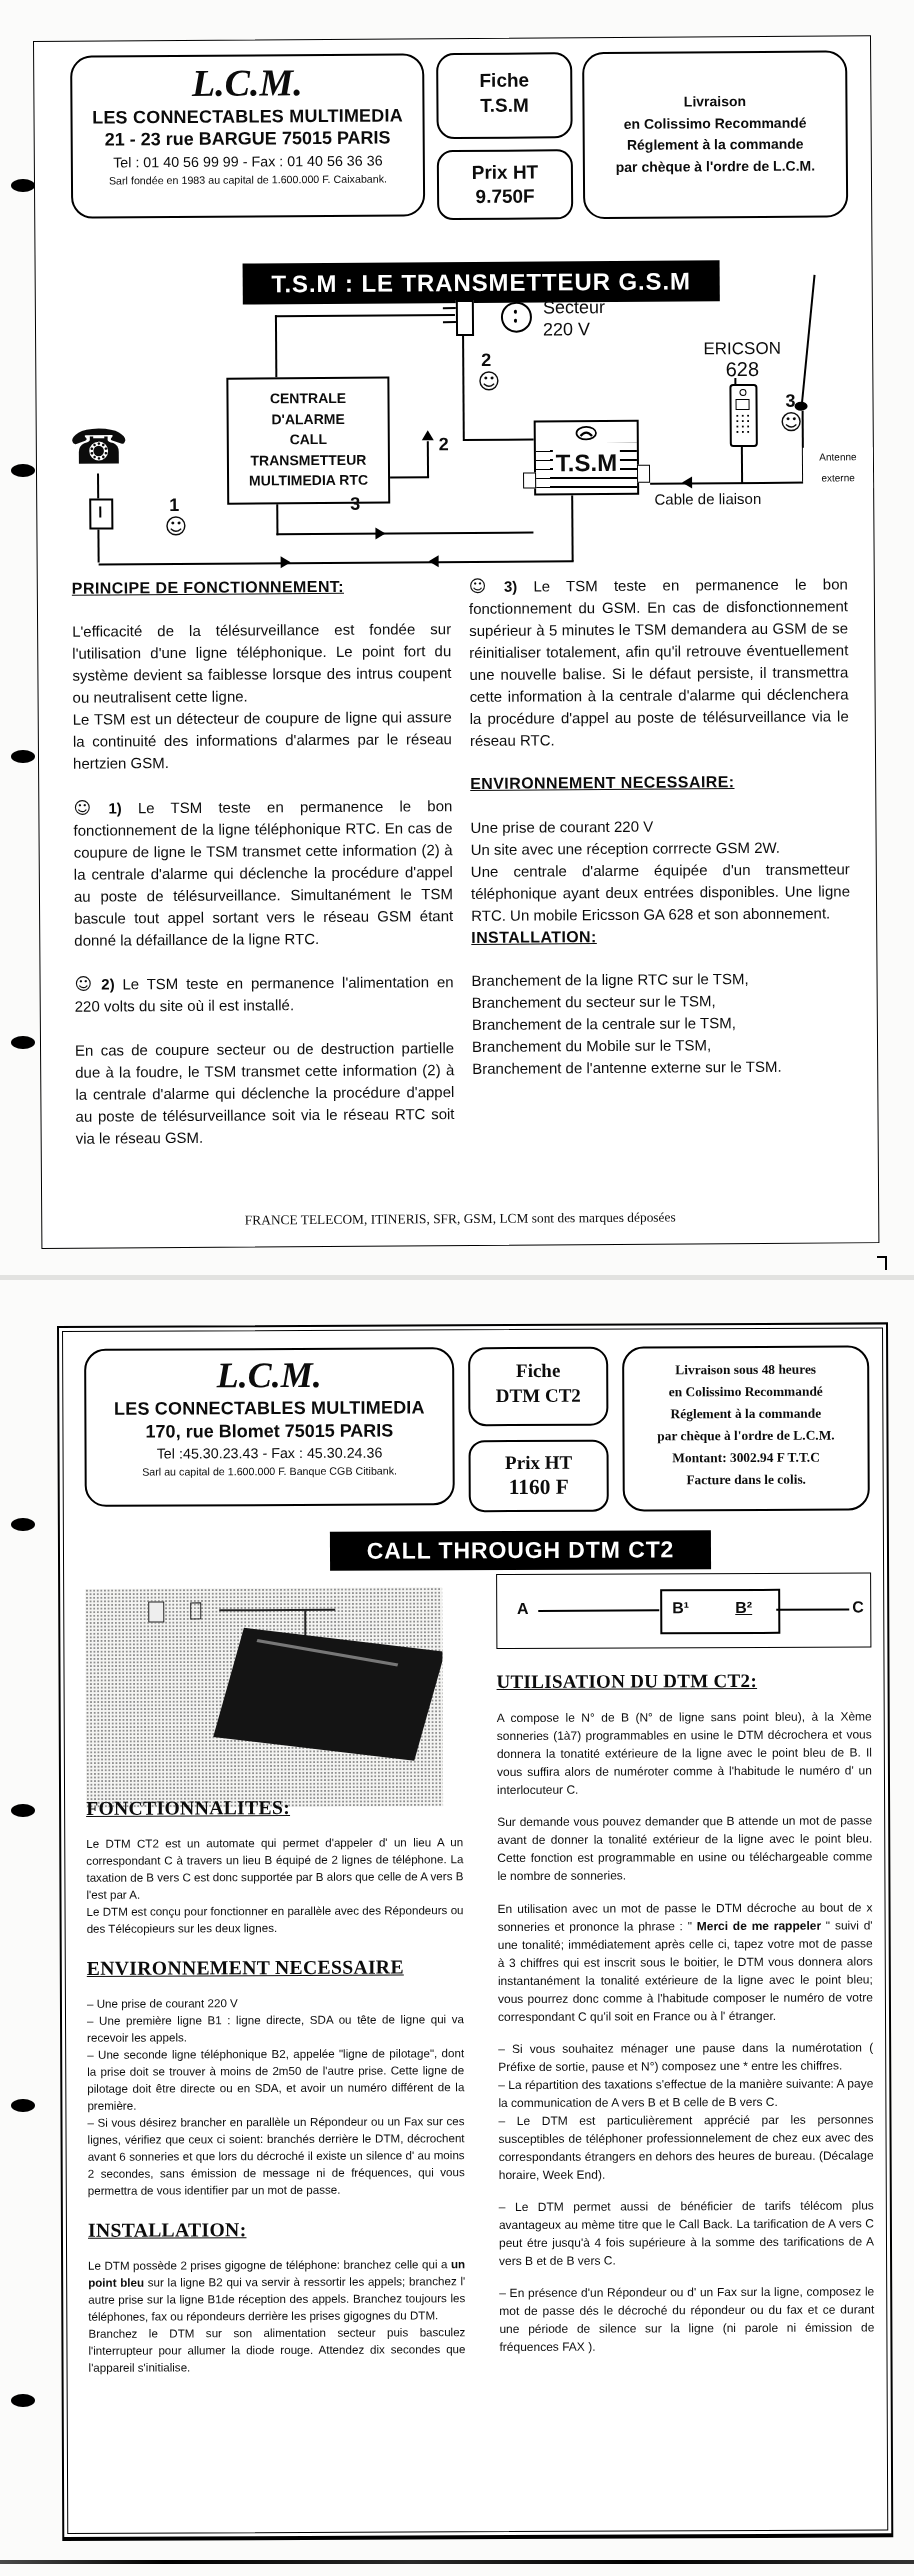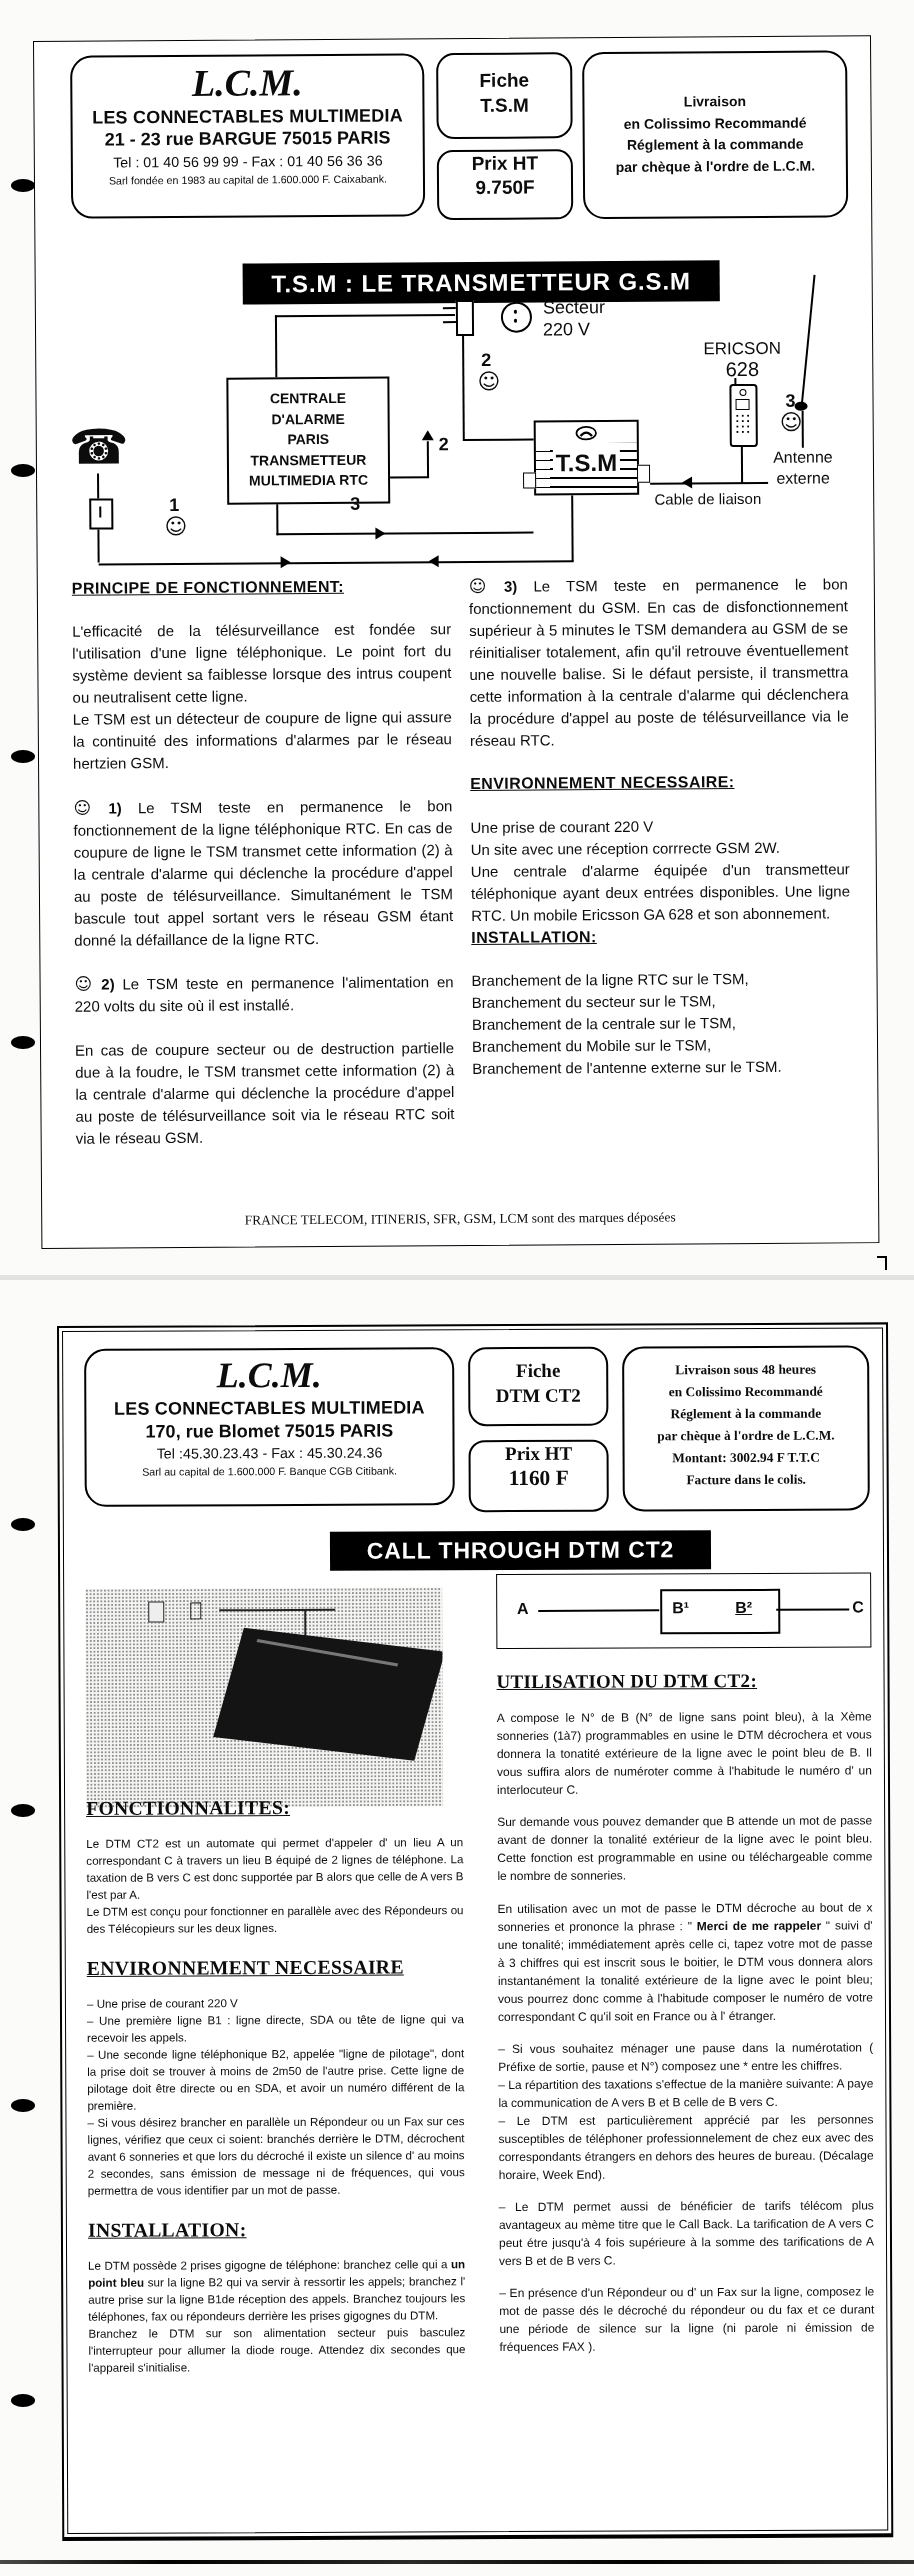--- a/index.html
+++ b/index.html
@@ -17,21 +17,21 @@
 
   
   .rbox{position:absolute;border:2.7px solid #000;border-radius:21.4px;background:#fff;text-align:center;}
   .company-name{font-family:"Liberation Serif",serif;font-style:italic;font-weight:bold;font-size:38px;margin-top:3.6px;}
   .company-line1{font-weight:bold;font-size:18px;margin-top:1.8px;letter-spacing:0.2px;}
   .company-line2{font-weight:bold;font-size:18px;margin-top:1.8px;}
   .company-tel{font-size:14.3px;margin-top:3.6px;}
   .company-legal{font-size:10.7px;margin-top:3.6px;}
   .fiche-txt{font-weight:bold;font-size:19px;line-height:25px;padding-top:12.5px;}
   .serif .fiche-txt{font-family:"Liberation Serif",serif;}
-  .prix-txt{font-weight:bold;font-size:19px;line-height:24px;}
+  .prix-txt{font-weight:bold;font-size:19px;line-height:24px;padding-top:9px;}
   .serif .prix-txt{font-family:"Liberation Serif",serif;}
   .delivery-lines{font-weight:bold;font-size:14px;line-height:21.4px;padding-top:38px;}
   .delivery-lines.six{padding-top:10.7px;font-family:"Liberation Serif",serif;line-height:22px;font-size:13.4px;}
 
   .titlebar{position:absolute;background:#000;color:#fff;text-align:center;font-weight:bold;letter-spacing:0.9px;}
   .titlebar.t1{left:207px;top:223px;width:477px;height:41px;font-size:24px;line-height:41px;}
   .titlebar.t2{left:270px;top:205px;width:381px;height:39px;font-size:23px;line-height:39px;}
 
   
   .hline,.vline{position:absolute;background:#000;}
@@ -148,21 +148,21 @@
   <div class="dnum" style="left:132px;top:454px;">1</div>
   <div class="dsmiley" style="left:127px;top:475px;">☺</div>
   <div class="hline" style="left:61px;top:522px;width:475px;height:2.2px;"></div>
   <div class="arr r" style="left:243px;top:516px;"></div>
   <div class="arr l" style="left:391px;top:516px;"></div>
   <div class="vline" style="left:534px;top:457px;width:2.2px;height:66px;"></div>
 
   <div class="centrale">
     <div>CENTRALE</div>
     <div>D'ALARME</div>
-    <div>PARIS</div>
+    <div>CALL</div>
     <div>TRANSMETTEUR</div>
     <div>MULTIMEDIA RTC</div>
   </div>
 
   <div class="vline" style="left:239px;top:275px;width:2.2px;height:62px;"></div>
   <div class="hline" style="left:239px;top:275px;width:180px;height:2.2px;"></div>
   <div class="hline" style="left:407px;top:268px;width:12.5px;height:2.2px;"></div>
   <div class="hline" style="left:407px;top:282px;width:12.5px;height:2.2px;"></div>
   <div class="plug-body"></div>
   <div class="socket">
@@ -210,21 +210,21 @@
       <div class="ear"></div>
       <div class="scr"></div>
       <div class="keys"></div>
   </div>
   <div class="dnum" style="left:749px;top:354px;">3</div>
   <div class="dsmiley" style="left:743px;top:375px;">☺</div>
 
   <div class="antenna-rod"></div>
   <div class="antenna-dot"></div>
   <div class="vline" style="left:765px;top:374px;width:2.2px;height:71px;"></div>
-  <div class="dlabel" style="left:731px;top:411px;width:70px;text-align:center;font-size:16px;background:#fff;">
+  <div class="dlabel" style="left:766px;top:411px;width:70px;text-align:center;font-size:10px;background:#fff;">
     <div>Antenne</div>
     <div>externe</div>
   </div>
 
   <div class="p1col" style="left:34px;top:536px;">
     <h3>PRINCIPE DE FONCTIONNEMENT:</h3>
     <p class="noskip">L'efficacité de la télésurveillance est fondée sur l'utilisation d'une ligne téléphonique. Le point fort du système devient sa faiblesse lorsque des intrus coupent ou neutralisent cette ligne.</p>
     <p>Le TSM est un détecteur de coupure de ligne qui assure la continuité des informations d'alarmes par le réseau hertzien GSM.</p>
     <p><span class="dsmiley" style="position:static;font-size:17px;">☺ </span><span class="bold">1)</span><span> Le TSM teste en permanence le bon fonctionnement de la ligne téléphonique RTC. En cas de coupure de ligne le TSM transmet cette information (2) à la centrale d'alarme qui déclenche la procédure d'appel au poste de télésurveillance. Simultanément le TSM bascule tout appel sortant vers le réseau GSM étant donné la défaillance de la ligne RTC.</span></p>
     <p><span class="dsmiley" style="position:static;font-size:17px;">☺ </span><span class="bold">2)</span><span> Le TSM teste en permanence l'alimentation en 220 volts du site où il est installé.</span></p>

